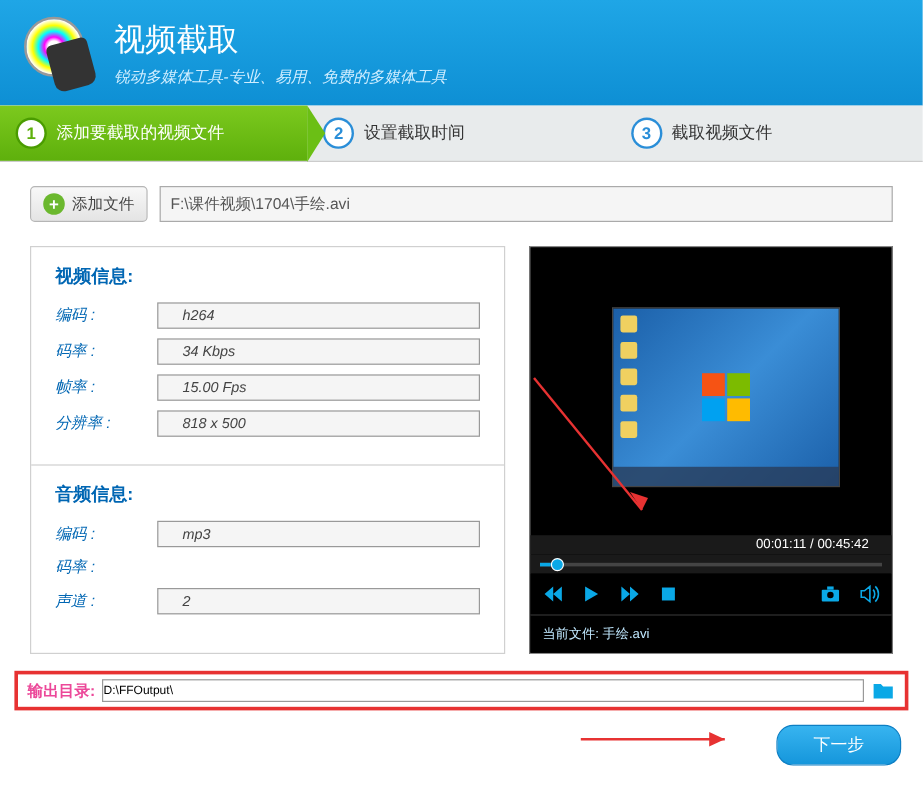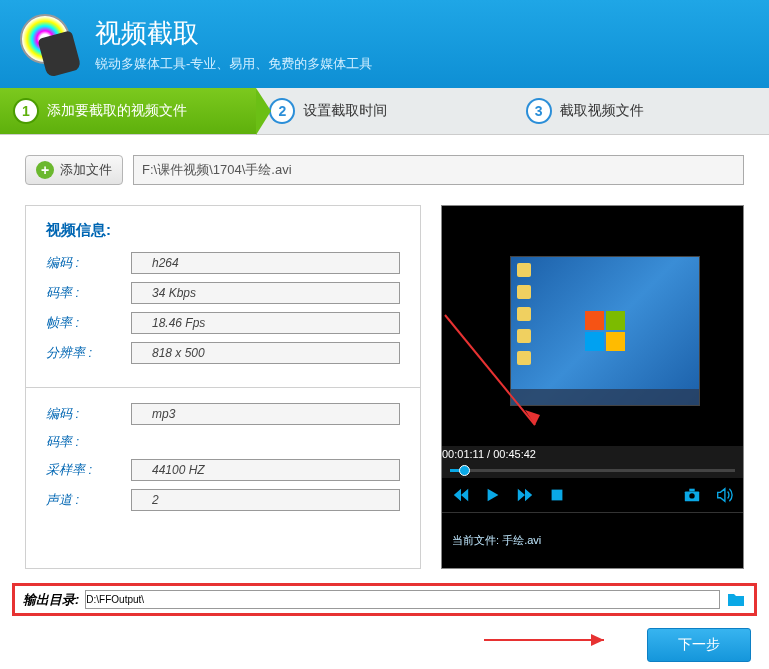--- a/index.html
+++ b/index.html
@@ -3,21 +3,21 @@
 <meta charset="utf-8">
 <style>
 * { margin: 0; padding: 0; box-sizing: border-box; font-family: "Microsoft YaHei", Arial, sans-serif; }
 body { background: #fff; width: 769px; height: 669px; overflow: hidden; position: relative; }
 
 .header { background: linear-gradient(#1fa6e6, #0e8fd4); height: 88px; padding: 12px 20px; display: flex; align-items: center; gap: 15px; }
 .logo { width: 60px; height: 60px; position: relative; }
 .disc { width: 50px; height: 50px; border-radius: 50%; background: radial-gradient(circle, #fff 15%, #ff00ff 25%, #00ffff 40%, #ffff00 55%, #fff 70%); border: 2px solid #999; }
 .flashlight { position: absolute; top: 20px; left: 22px; width: 35px; height: 40px; background: #333; border-radius: 5px 5px 8px 8px; transform: rotate(-15deg); }
 .header-text h1 { color: #fff; font-size: 26px; font-weight: normal; }
-.header-text p { color: #d0eeff; font-size: 13px; margin-top: 4px; }
+.header-text p { color: #d0eeff; font-size: 13px; margin-top: 4px; font-style: italic; }
 
 .steps { display: flex; height: 47px; background: #e8ebec; border-bottom: 1px solid #ccc; }
 .step { flex: 1; display: flex; align-items: center; padding-left: 15px; gap: 10px; position: relative; }
 .step.active { background: linear-gradient(#7cc91e, #5eb00c); color: #fff; }
 .step.active::after { content: ""; position: absolute; right: -15px; top: 0; border-left: 15px solid #6bbf15; border-top: 23px solid transparent; border-bottom: 24px solid transparent; z-index: 2; }
 .step-num { width: 22px; height: 22px; border-radius: 50%; background: #fff; display: flex; align-items: center; justify-content: center; font-weight: bold; font-size: 14px; }
 .step.active .step-num { color: #5eb00c; box-shadow: 0 0 0 2px #4a9c00; }
 .step:not(.active) .step-num { color: #2a8ed8; box-shadow: 0 0 0 2px #2a8ed8; }
 .step:not(.active) .step-label { color: #333; }
 .step-label { font-size: 14px; }
@@ -39,41 +39,41 @@
 
 .player { flex: 1; background: #000; border: 1px solid #888; display: flex; flex-direction: column; position: relative; }
 .video-area { flex: 1; display: flex; align-items: center; justify-content: center; padding: 15px 5px 5px 30px; min-height: 240px; }
 .desktop { width: 190px; height: 150px; background: linear-gradient(135deg, #1b5fa8, #3a8dd6 50%, #1b5fa8); position: relative; border: 1px solid #444; }
 .win-logo { position: absolute; top: 50%; left: 50%; transform: translate(-50%,-50%); width: 40px; height: 40px; display: grid; grid-template: 1fr 1fr / 1fr 1fr; gap: 2px; }
 .wl-r { background: #f65314; } .wl-g { background: #7cbb00; } .wl-b { background: #00a1f1; } .wl-y { background: #ffbb00; }
 .desk-icons { position: absolute; left: 6px; top: 6px; display: flex; flex-direction: column; gap: 8px; }
 .desk-icon { width: 14px; height: 14px; background: #f0d060; border-radius: 2px; }
 .taskbar { position: absolute; bottom: 0; left: 0; right: 0; height: 16px; background: rgba(40,60,90,0.8); }
 
-.time-display { color: #fff; text-align: left; font-size: 11px; padding: 2px 0; background: #1a1a1a; }
+.time-display { color: #fff; text-align: right; font-size: 11px; padding: 2px 19px; background: #1a1a1a; }
 .progress { height: 16px; background: #1a1a1a; display: flex; align-items: center; padding: 0 8px; }
 .progress-bar { flex: 1; height: 3px; background: #444; position: relative; }
 .progress-fill { width: 3%; height: 100%; background: #0aa8e6; }
 .progress-thumb { position: absolute; left: 3%; top: -4px; width: 11px; height: 11px; border-radius: 50%; background: #0aa8e6; border: 1px solid #fff; }
 .controls { display: flex; align-items: center; padding: 8px 10px; gap: 14px; background: #000; }
 .ctrl-btn { width: 18px; height: 18px; cursor: pointer; }
 .ctrl-btn svg { width: 100%; height: 100%; fill: #0aa8e6; }
 .spacer { flex: 1; }
-.cur-file { background: #000; color: #c0e8ff; font-size: 11px; padding: 20px 10px; border-top: 1px solid #333; }
+.cur-file { background: #000; color: #c0e8ff; font-size: 11px; padding: 8px 10px; border-top: 1px solid #333; }
 
 .arrow1 { position: absolute; top: 175px; left: 440px; width: 110px; height: 130px; pointer-events: none; z-index: 5; }
 
 .output-row { margin: 4px 12px 0; border: 3px solid #e73232; padding: 4px 8px; display: flex; align-items: center; gap: 6px; }
-.output-label { color: #000000; font-size: 13px; font-weight: bold; font-style: italic; }
+.output-label { color: #ec4899; font-size: 13px; font-weight: bold; }
 .output-input { flex: 1; border: 1px solid #999; background: #fff; padding: 3px 0; font-size: 10px; }
 .folder-icon { width: 20px; height: 18px; cursor: pointer; }
 .folder-icon svg { width: 100%; height: 100%; fill: #0aa8e6; }
 
 .footer { display: flex; justify-content: flex-end; align-items: center; padding: 12px 18px 0; position: relative; }
-.next-btn { background: linear-gradient(#37b4f0, #1596db); color: #fff; border: 1px solid #0d7fc4; padding: 7px 30px; border-radius: 3px; cursor: pointer; font-size: 14px; }
+.next-btn { background: linear-gradient(#37b4f0, #1596db); color: #fff; border: 1px solid #0d7fc4; padding: 7px 30px; border-radius: 14px; cursor: pointer; font-size: 14px; }
 .arrow2 { position: absolute; right: 150px; top: 14px; width: 140px; height: 20px; pointer-events: none; }
 </style>
 </head>
 <body>
 
 <div class="header">
   <div class="logo">
     <div class="disc"></div>
       <div class="flashlight"></div>
   </div>
@@ -114,38 +114,35 @@
         <div class="info-row">
             <span class="info-label">编码 :</span>
             <div class="info-value">h264</div>
           </div>
         <div class="info-row">
             <span class="info-label">码率 :</span>
             <div class="info-value">34 Kbps</div>
           </div>
         <div class="info-row">
             <span class="info-label">帧率 :</span>
-            <div class="info-value">18.46 Fps</div>
+            <div class="info-value">15.00 Fps</div>
           </div>
         <div class="info-row">
             <span class="info-label">分辨率 :</span>
             <div class="info-value">818 x 500</div>
           </div>
       </div>
       <div class="info-section">
+        <div class="section-title">音频信息:</div>
         <div class="info-row">
             <span class="info-label">编码 :</span>
             <div class="info-value">mp3</div>
           </div>
         <div class="info-row">
             <span class="info-label">码率 :</span>
-          </div>
-        <div class="info-row">
-            <span class="info-label">采样率 :</span>
-            <div class="info-value">44100 HZ</div>
           </div>
         <div class="info-row">
             <span class="info-label">声道 :</span>
             <div class="info-value">2</div>
           </div>
       </div>
     </div>
 
     <div class="player">
       <div class="video-area">

